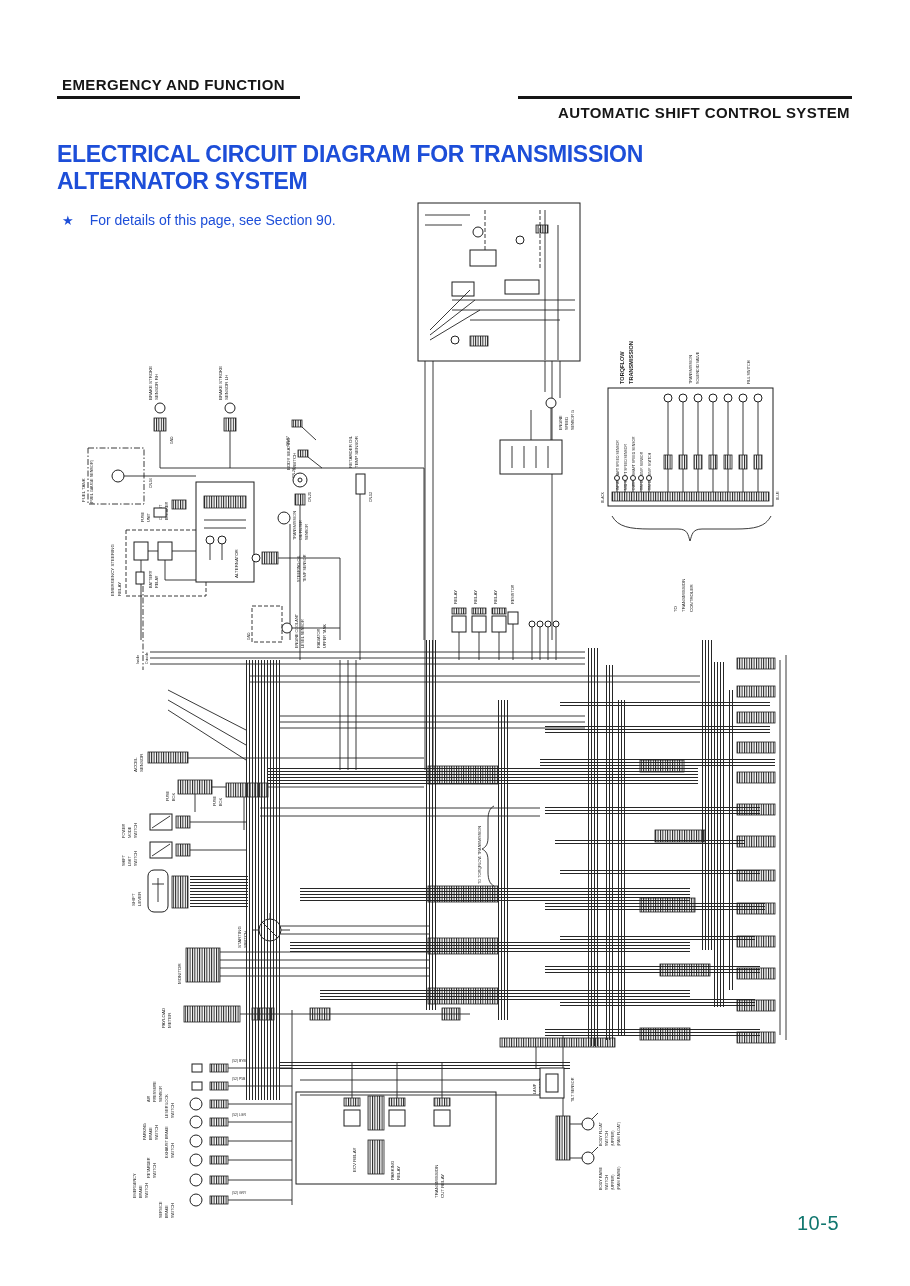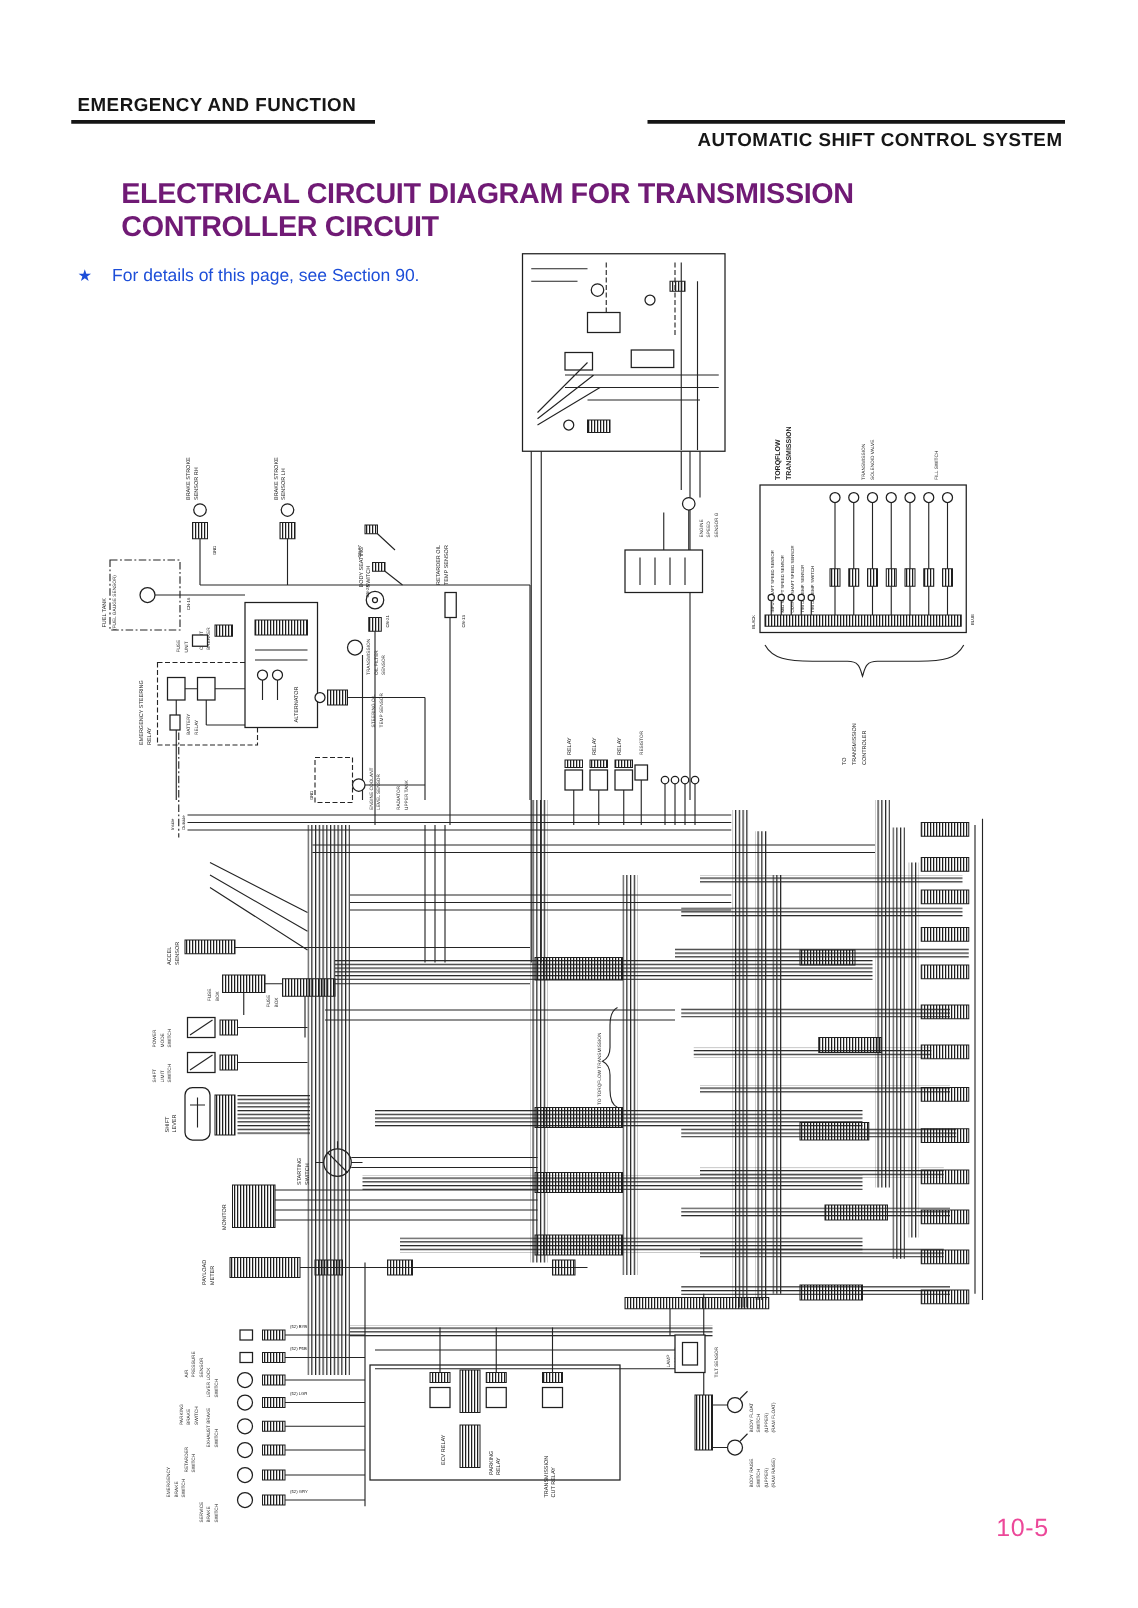--- a/index.html
+++ b/index.html
@@ -3,24 +3,24 @@
 <meta charset="utf-8">
 <style>
   html,body{margin:0;padding:0;background:#ffffff;}
   body{width:910px;height:1286px;position:relative;font-family:"Liberation Sans",sans-serif;color:#1b1b1b;overflow:hidden;}
   .hdr{position:absolute;top:76px;font-size:15px;font-weight:bold;letter-spacing:.4px;color:#161616;}
   .hdr-left{left:62px;}
   .hdr-right{right:60px;margin-top:28px;}
   .rule{position:absolute;height:3px;background:#151515;top:96px;}
   .rule-left{left:57px;width:243px;}
   .rule-right{left:518px;width:334px;}
-  .title{position:absolute;left:57px;top:141px;font-size:23px;line-height:27px;font-weight:bold;letter-spacing:-.3px;color:#701a75;margin-left:40px;}
+  .title{position:absolute;left:57px;top:141px;font-size:23px;line-height:27px;font-weight:bold;letter-spacing:-.3px;color:#1d4ed8;}
   .note{position:absolute;left:62px;top:212px;font-size:14px;color:#1d4ed8;}
   .note .star{font-size:13px;margin-right:16px;}
-  .pageno{position:absolute;left:797px;top:1212px;font-size:20px;letter-spacing:.5px;color:#ec4899;}
+  .pageno{position:absolute;left:797px;top:1212px;font-size:20px;letter-spacing:.5px;color:#0f766e;}
   svg{position:absolute;left:0;top:0;}
   svg text{font-family:"Liberation Sans",sans-serif;fill:#1c1c1c;}
   .f3{font-size:3.4px;letter-spacing:0;}
   .f35{font-size:3.8px;}
   .f4{font-size:4.4px;}
   .f5{font-size:5.6px;font-weight:bold;}
   .w{stroke:#242424;stroke-width:.9;fill:none;}
   .wd{stroke:#242424;stroke-width:.9;fill:none;stroke-dasharray:4 2;}
   .wdd{stroke:#242424;stroke-width:.9;fill:none;stroke-dasharray:6 2 1.5 2;}
   .cb{fill:#ffffff;stroke:#1f1f1f;stroke-width:1;}
@@ -31,21 +31,21 @@
 </style>
 </head>
 <body>
 
 <div class="hdr hdr-left">EMERGENCY AND FUNCTION</div>
 <div class="hdr hdr-right">AUTOMATIC SHIFT CONTROL SYSTEM</div>
 <div class="rule rule-left"></div>
 <div class="rule rule-right"></div>
 <div class="title">
   <div>ELECTRICAL CIRCUIT DIAGRAM FOR TRANSMISSION</div>
-  <div>CONTROLLER CIRCUIT</div>
+  <div>ALTERNATOR SYSTEM</div>
 </div>
 <div class="note">
   <span class="star">★</span><span>For details of this page, see Section 90.</span>
 </div>
 <div class="pageno">10-5</div>
 
 <svg width="910" height="1286" viewBox="0 0 910 1286">
   <defs>
     <pattern id="hbus" width="1" height="3" patternUnits="userSpaceOnUse">
         <rect width="1" height="1" fill="#272727"></rect>

